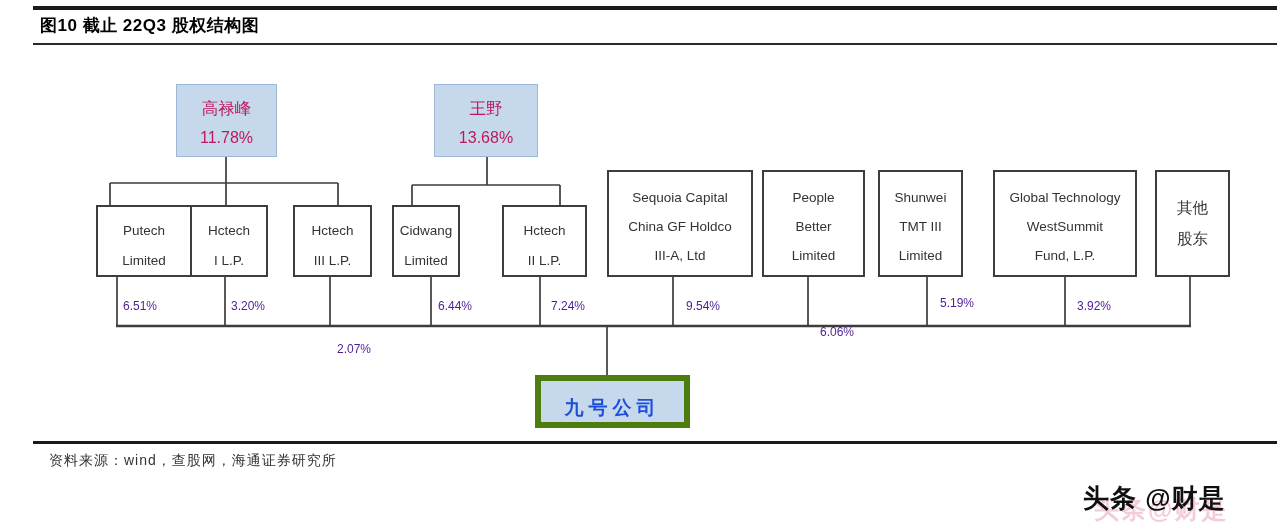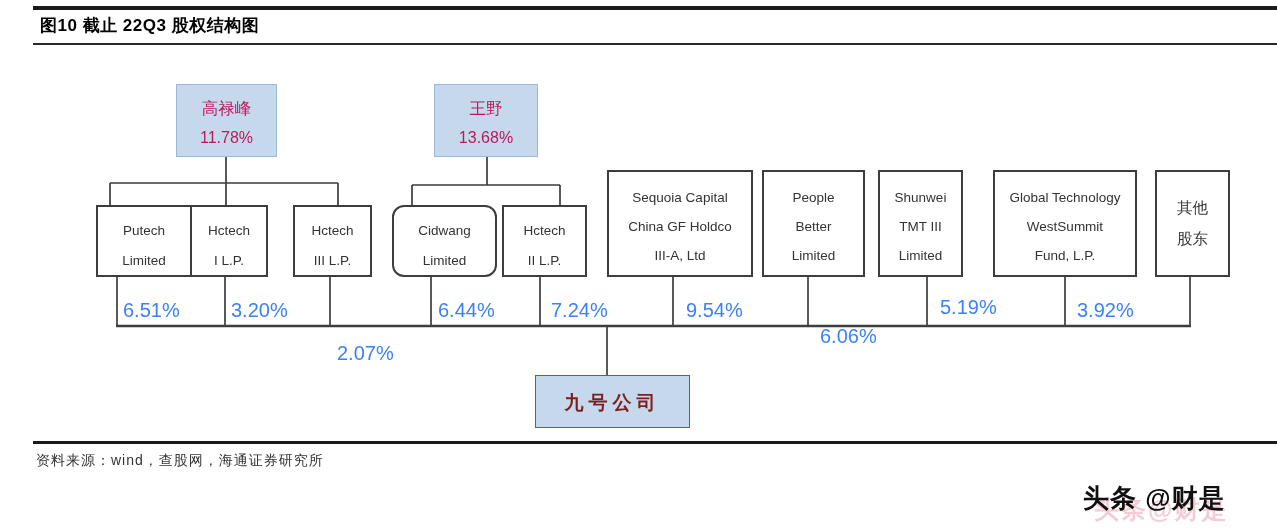--- a/index.html
+++ b/index.html
@@ -27,30 +27,30 @@
   .bluebox{
     position:absolute;box-sizing:border-box;background:#c6d9ec;border:1px solid #9db8d4;
     text-align:center;z-index:2;color:#be185d;
   }
   .bluebox .name{
     font-family:"DejaVu Serif","Liberation Serif",serif;
     font-size:16.5px;line-height:30px;padding-top:9px;
   }
   .bluebox .stake{font-size:16px;line-height:28px;}
   .company{
-    position:absolute;box-sizing:border-box;background:#c6d9ec;border:1px solid #4d7c0f;
-    text-align:center;z-index:2;color:#7f1d1d;
+    position:absolute;box-sizing:border-box;background:#c6d9ec;border:6px solid #4d7c0f;
+    text-align:center;z-index:2;color:#1d4ed8;
     font-family:"DejaVu Serif","Liberation Serif",serif;
     font-size:19px;font-weight:bold;letter-spacing:5px;
   }
   .pct{
-    position:absolute;top:299px;font-size:20px;color:#3b82f6;z-index:2;white-space:nowrap;
+    position:absolute;top:299px;font-size:12px;color:#4c1d95;z-index:2;white-space:nowrap;
   }
   .source{
-    position:absolute;left:36px;top:452px;font-size:14px;color:#333;letter-spacing:1px;
+    position:absolute;left:49px;top:452px;font-size:14px;color:#333;letter-spacing:1px;
   }
   .watermark{
     position:absolute;left:1083px;top:481px;font-size:26px;font-weight:bold;color:#101010;
     z-index:4;letter-spacing:1px;white-space:nowrap;
   }
   .watermark-echo{
     position:absolute;left:1094px;top:493px;font-size:25px;font-weight:bold;color:#e78fa6;
     opacity:0.45;z-index:3;letter-spacing:2px;white-space:nowrap;
   }
 </style>
@@ -93,21 +93,21 @@
     <div class="ln">Limited</div>
   </div>
   <div class="box short" style="left:190px;top:205px;width:78px;height:72px;">
     <div class="ln">Hctech</div>
     <div class="ln">I L.P.</div>
   </div>
   <div class="box short" style="left:293px;top:205px;width:79px;height:72px;">
     <div class="ln">Hctech</div>
     <div class="ln">III L.P.</div>
   </div>
-  <div class="box short" style="left:392px;top:205px;width:105px;height:72px;border-radius:12px;">
+  <div class="box short" style="left:392px;top:205px;width:68px;height:72px;">
     <div class="ln">Cidwang</div>
     <div class="ln">Limited</div>
   </div>
   <div class="box short" style="left:502px;top:205px;width:85px;height:72px;">
     <div class="ln">Hctech</div>
     <div class="ln">II L.P.</div>
   </div>
 
   <div class="box tall" style="left:607px;top:170px;width:146px;height:107px;">
     <div class="ln">Sequoia Capital</div>

